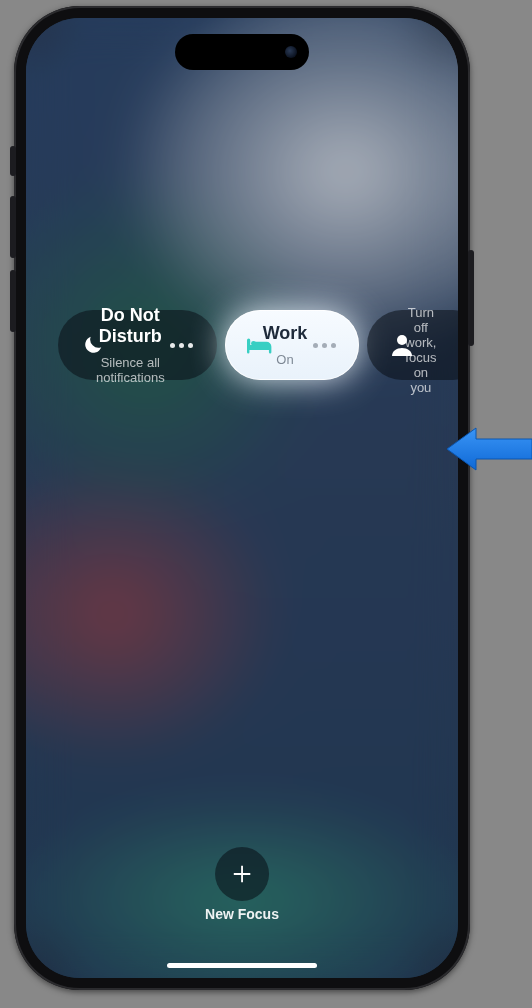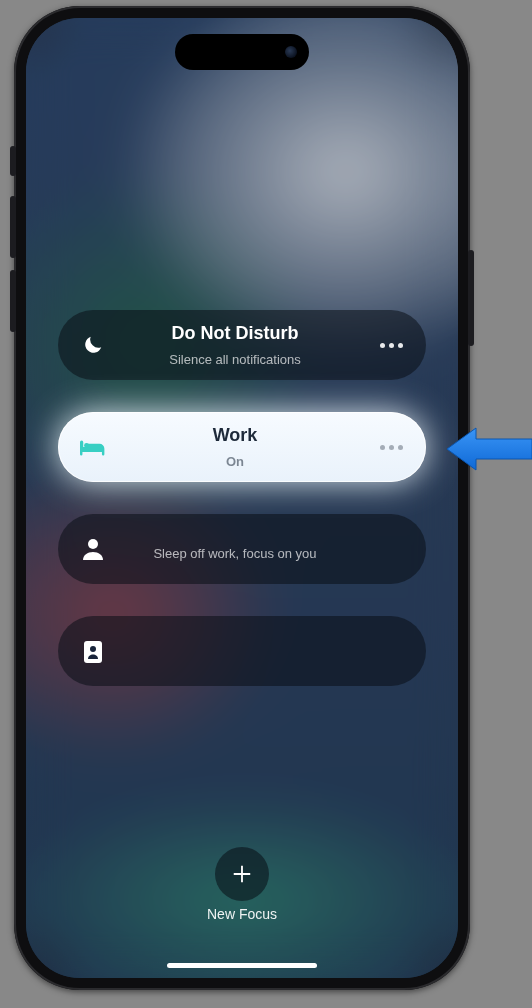--- a/index.html
+++ b/index.html
@@ -52,21 +52,21 @@
   .btn-vol2 { left:-4px; top:190px; width:6px; height:62px; }
   .btn-vol3 { left:-4px; top:264px; width:6px; height:62px; }
   .btn-mute { left:-4px; top:140px; width:6px; height:30px; }
   .btn-pwr  { right:-4px; top:244px; width:6px; height:96px; }
 
   
   .focus-stack {
     position: absolute;
     left: 32px; right: 32px;
     top: 292px;
-    display: flex; flex-direction: column; gap: 32px;
+    display: flex; flex-direction: row; gap: 8px;
     z-index: 3;
   }
   .focus-item {
     position: relative;
     height: 70px;
     border-radius: 36px;
     display: flex; align-items: center;
     padding: 0 18px 0 20px;
     background: rgba(10,14,22,.55);
     color: #fff;
@@ -88,32 +88,33 @@
   }
   .dots { display:flex; gap:4px; }
   .dots span { width:5px; height:5px; border-radius:50%; background: currentColor; opacity:.9; }
 
   
   .focus-item.active {
     background: linear-gradient(180deg,#f7fbff, #e9f2fb);
     color: #1e2a3a;
     box-shadow: 0 0 34px rgba(238,248,255,.9), 0 0 0 1px rgba(255,255,255,.8) inset;
   }
-  .focus-item.active .subtitle { color: rgba(30,42,58,.55); font-weight: bold; }
+  .focus-item.active .subtitle { color: rgba(30,42,58,.55); }
   .focus-item.active .icon-wrap { color:#38cfc3; }
   .focus-item.active .more { color: rgba(30,42,58,.4); }
 
   
   .new-focus {
     position:absolute;
     left:50%; transform:translateX(-50%);
     bottom: 56px;
     display:flex; flex-direction:column; align-items:center; gap:5px;
     z-index:3;
     color:#fff;
+    font-weight:bold;
   }
   .new-focus .circle {
     width:54px; height:54px; border-radius:50%;
     background: rgba(8,12,20,.55);
     display:flex; align-items:center; justify-content:center;
   }
   .new-focus .label { font-size: 14px; color: rgba(255,255,255,.92); }
 
   
   .home-ind {
@@ -188,21 +189,21 @@
       </div>
 
       <div class="focus-item">
         <div class="icon-wrap">
           <svg width="20" height="22" viewBox="0 0 20 22" fill="currentColor">
             <circle cx="10" cy="6" r="5"></circle>
               <path d="M0 22c0-5 4.5-8 10-8s10 3 10 8H0z"></path>
           </svg>
         </div>
         <div class="texts">
-          <div class="subtitle">Sleep off work, focus on you</div>
+          <div class="subtitle">Turn off work, focus on you</div>
         </div>
         <div class="more"></div>
       </div>
 
       <div class="focus-item">
         <div class="icon-wrap">
           <svg width="18" height="24" viewBox="0 0 18 24" fill="currentColor">
             <rect x="0" y="2" width="18" height="22" rx="3"></rect>
             <rect x="6" y="0" width="6" height="4" rx="1.5" fill="#000" fill-opacity="0"></rect>
             <circle cx="9" cy="10" r="3" fill="#18243a"></circle>

